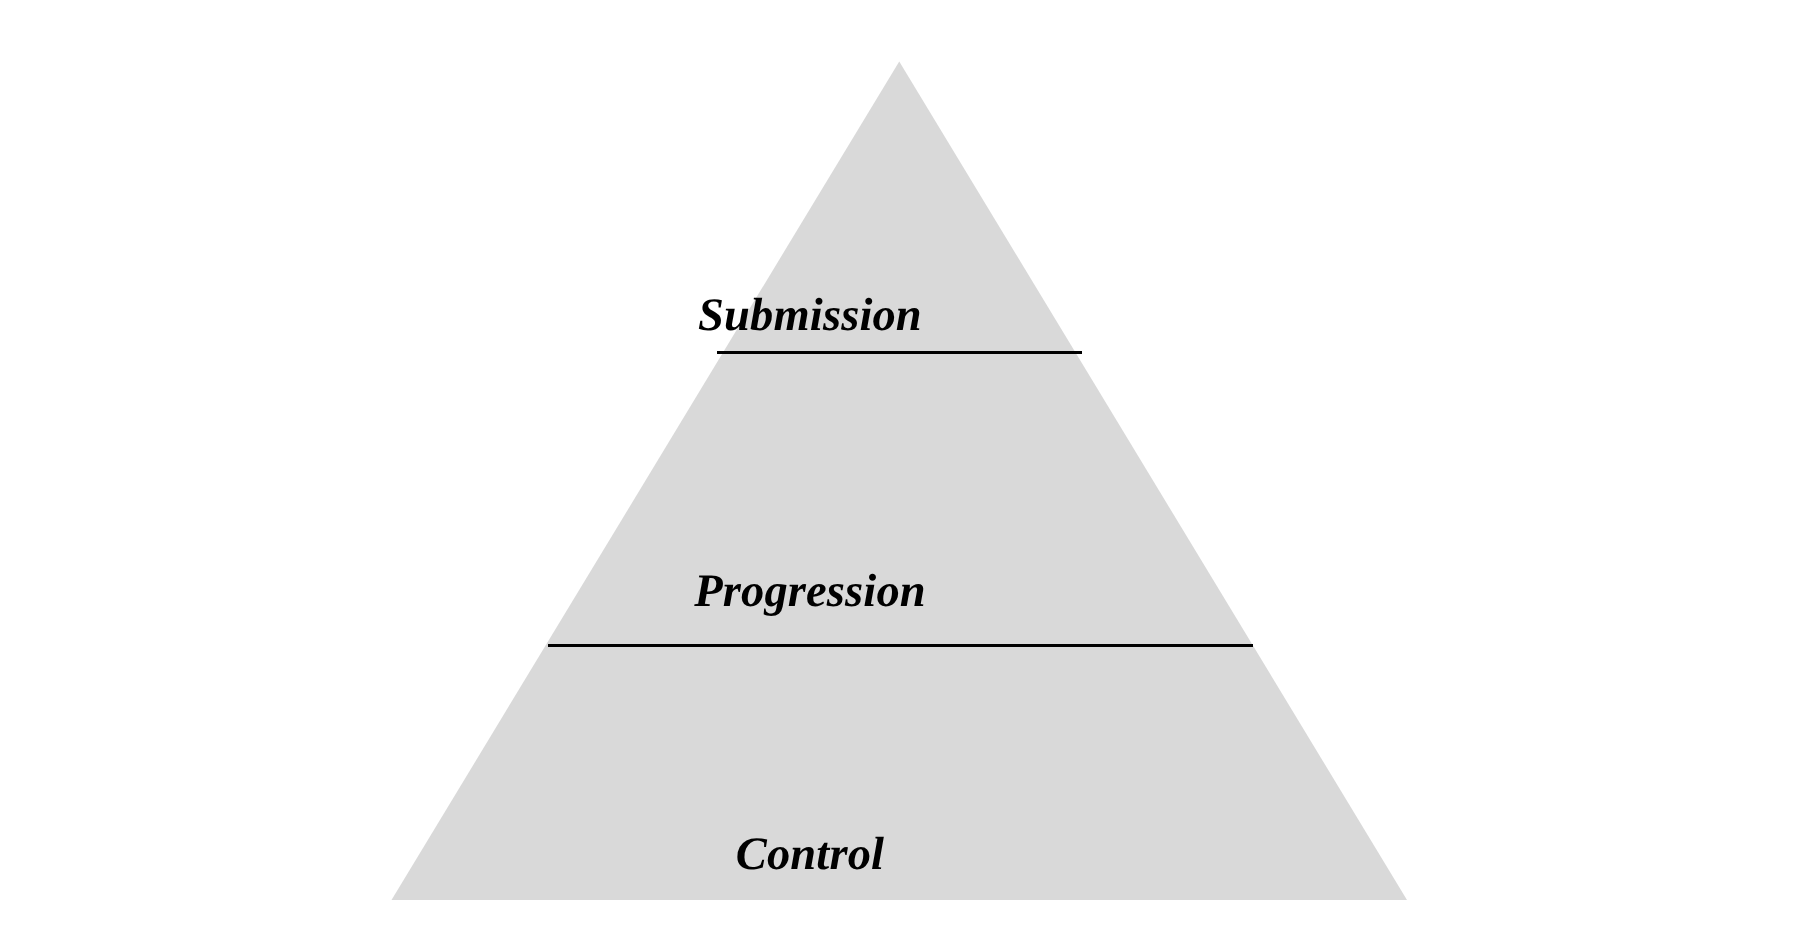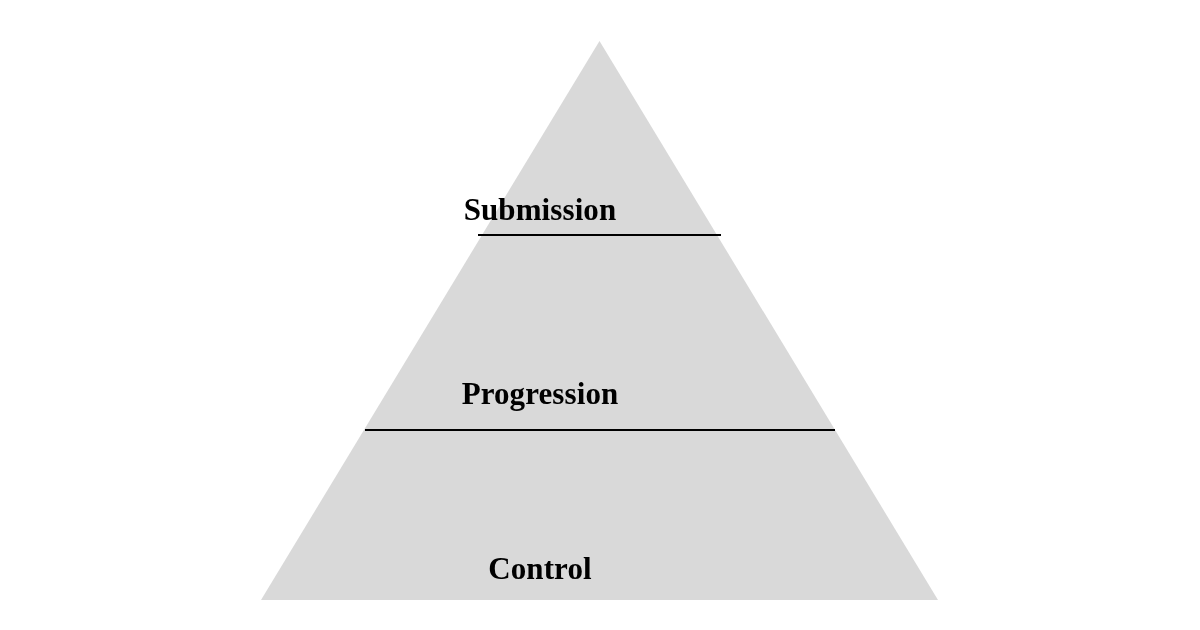--- a/index.html
+++ b/index.html
@@ -13,20 +13,21 @@
     width: 1200px;
     height: 630px;
     overflow: hidden;
     font-family: "Liberation Serif", "DejaVu Serif", serif;
   }
   #canvas {
     position: relative;
     width: 1080px;
     height: 630px;
     background: #ffffff;
+    font-style: italic;
   }
   #pyramid-svg {
     position: absolute;
     left: 0;
     top: 0;
     width: 1200px;
     height: 630px;
     display: block;
   }
   .tier-label {

